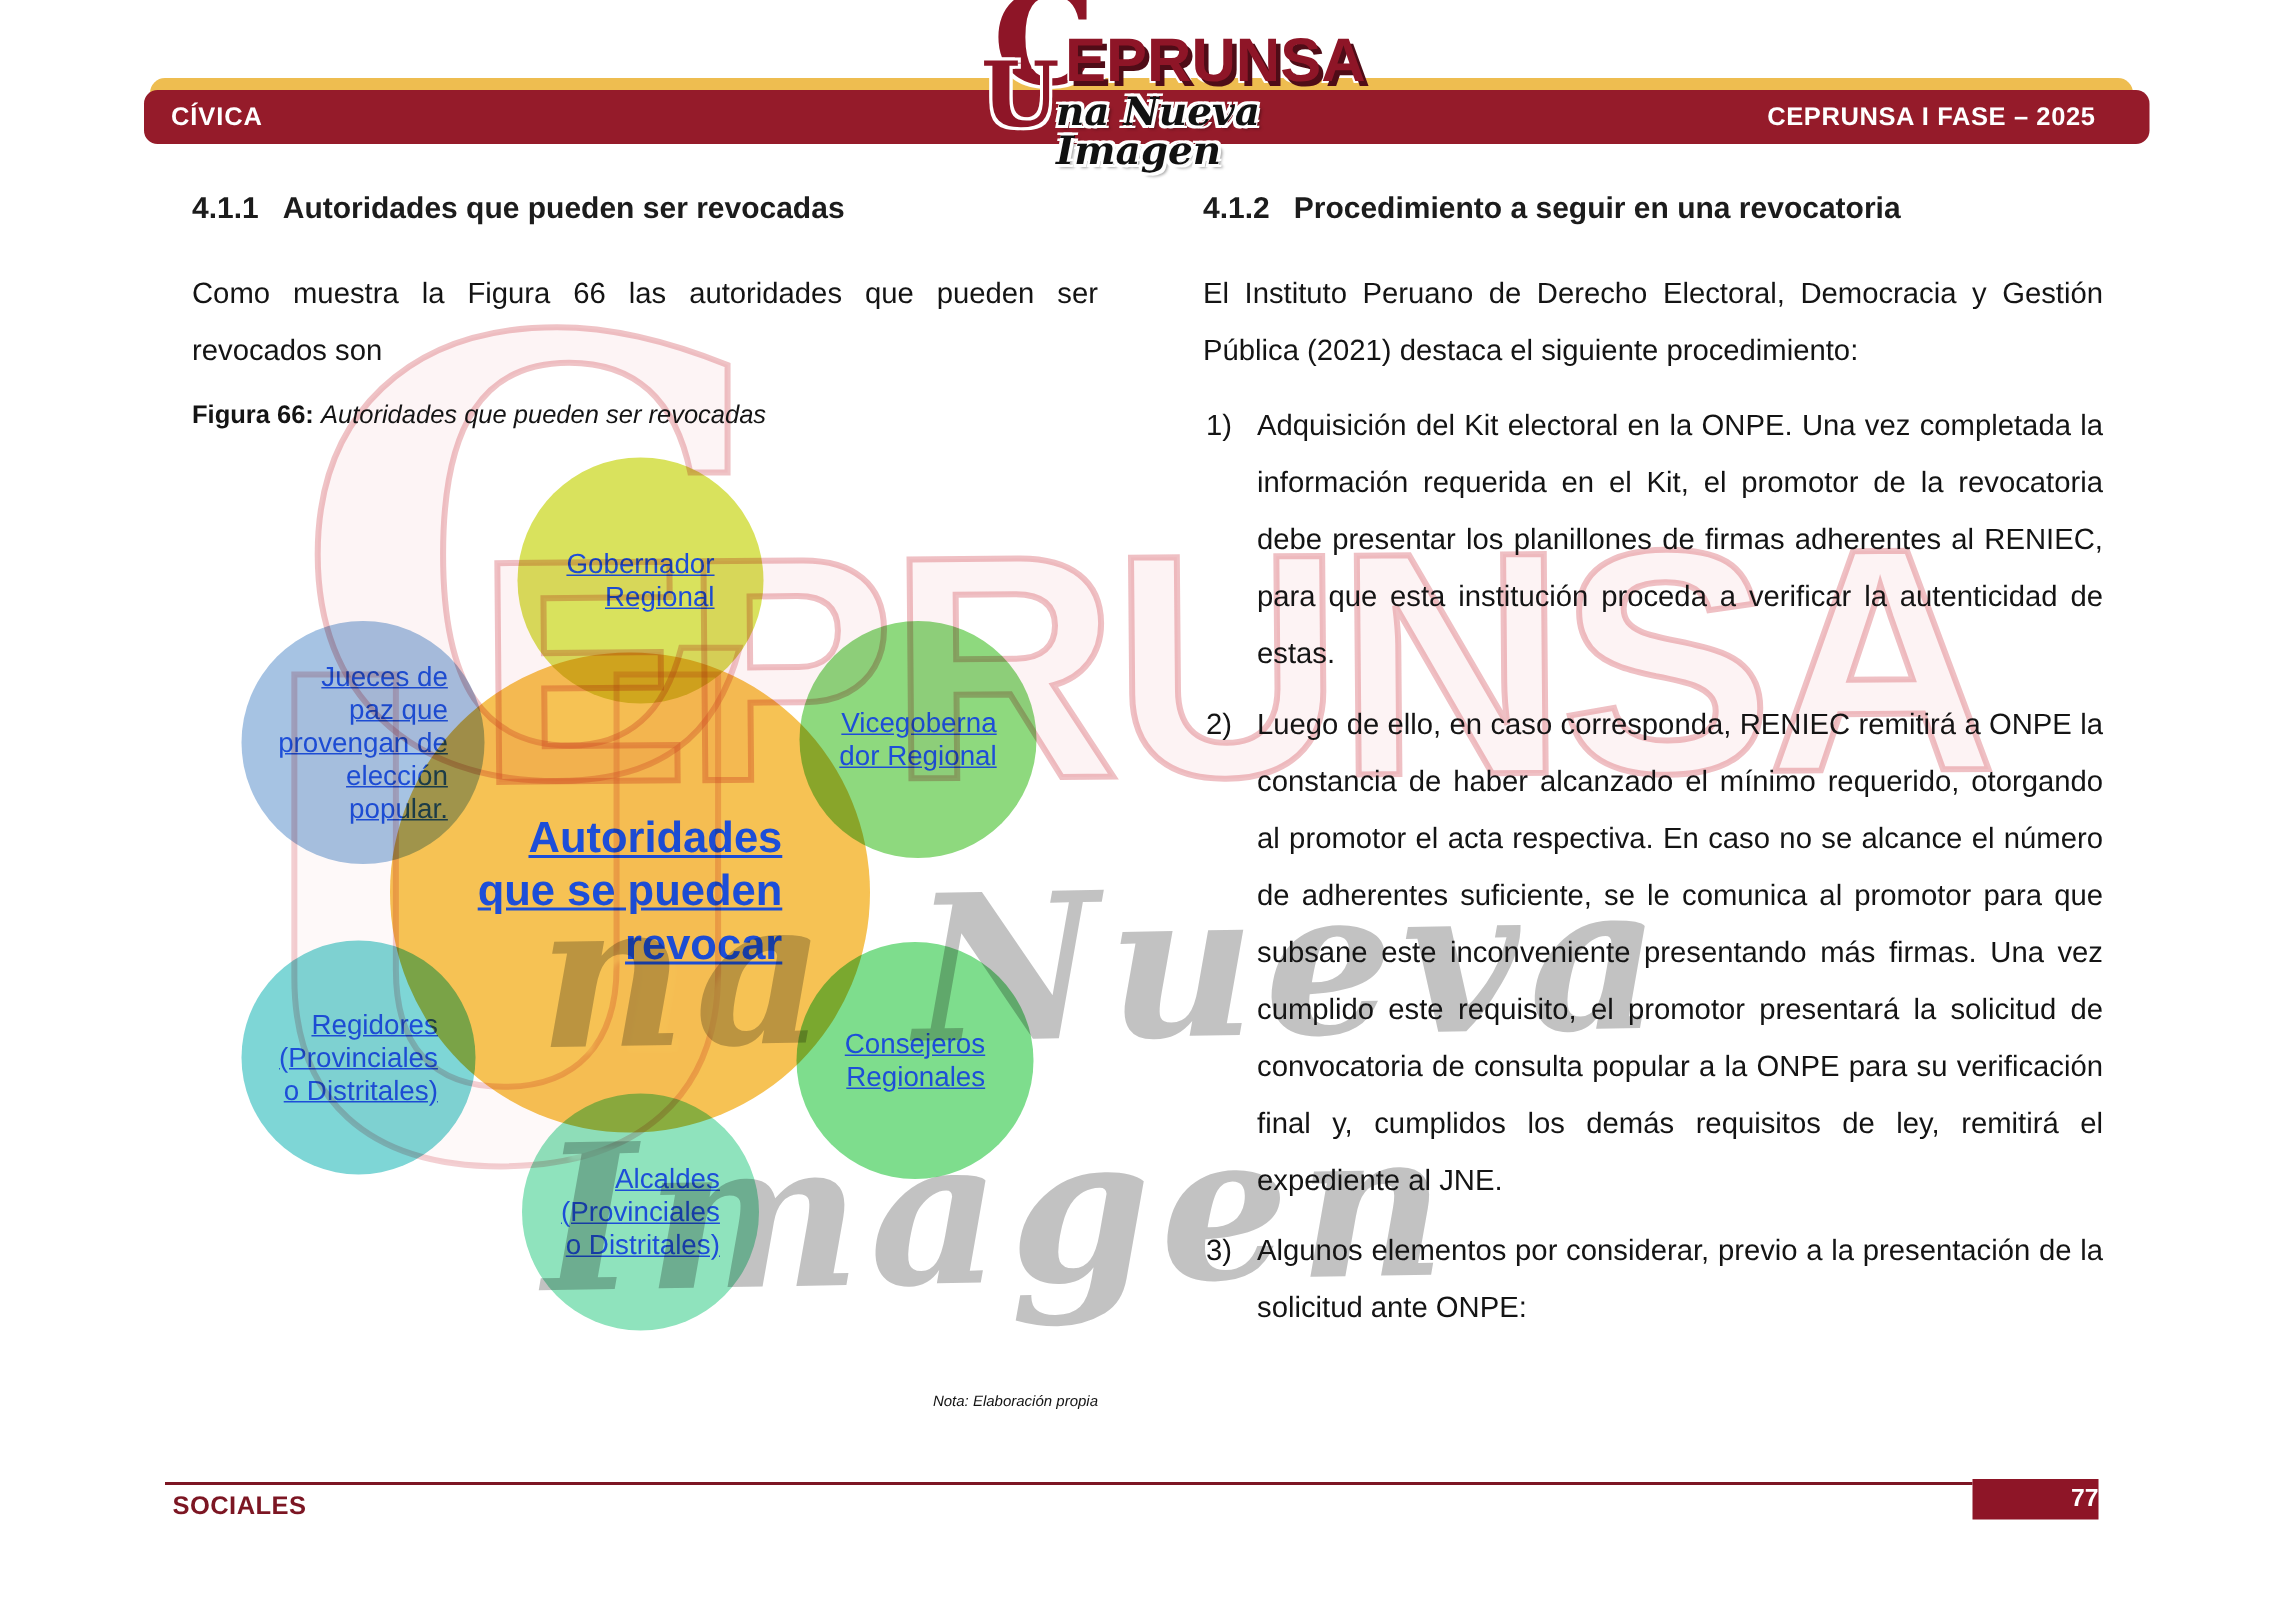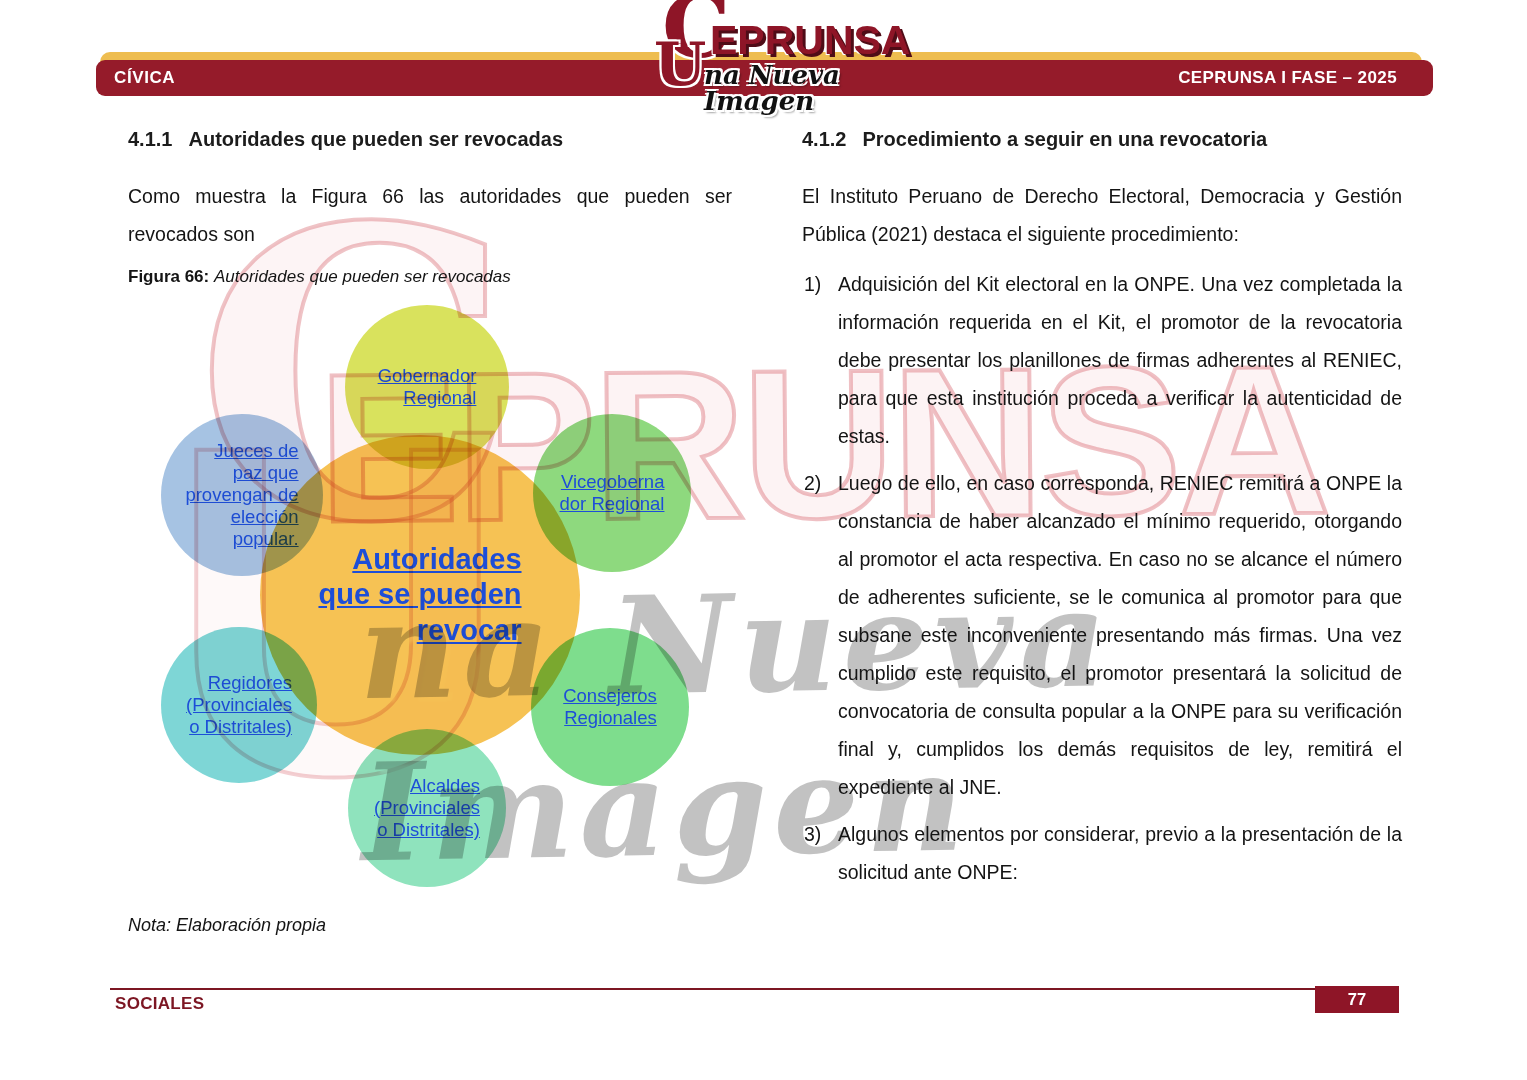--- a/index.html
+++ b/index.html
@@ -61,32 +61,32 @@
     display:flex;align-items:center;justify-content:center;text-align:right;
     font-size:18.5px;line-height:1.2;color:#1d4ed8;white-space:pre-line;text-decoration:underline;}
   .bubble.center{font-size:29px;font-weight:bold;line-height:1.22;}
   .b-center{left:132px;top:140px;width:320px;height:320px;}
   .b-gob{left:217px;top:10px;width:164px;height:164px;}
   .b-jueces{left:33px;top:119px;width:162px;height:162px;}
   .b-vice{left:405px;top:119px;width:158px;height:158px;}
   .b-regid{left:33px;top:332px;width:156px;height:156px;}
   .b-consej{left:403px;top:333px;width:158px;height:158px;}
   .b-alcal{left:220px;top:434px;width:158px;height:158px;}
-  .note{margin-top:18px;font-size:18px;font-style:italic;}
+  .note{margin-top:32px;font-size:10px;font-style:italic;text-align:right;}
   
   .olist{margin-top:12px;}
   .oitem{position:relative;padding-left:36px;font-size:19.5px;line-height:38px;
     text-align:justify;margin-bottom:9px;}
   .oitem .num{position:absolute;left:2px;top:0;}
   
   .footer-line{position:absolute;left:110px;top:988px;width:1205px;height:2px;background:#7c1623;}
   .footer-label{position:absolute;left:115px;top:994px;font-size:17px;font-weight:bold;
     color:#7c1623;letter-spacing:.3px;}
   .page-box{position:absolute;left:1315px;top:986px;width:84px;height:27px;background:#8e1527;
-    color:#fff;font-weight:bold;font-size:16.5px;display:flex;align-items:center;justify-content:center;}
+    color:#fff;font-weight:bold;font-size:16.5px;display:flex;align-items:center;justify-content:flex-end;}
 </style>
 </head>
 <body>
 
 <div class="watermark">
   <span class="wm-c">C</span>
   <span class="wm-u">U</span>
   <span class="wm-word">EPRUNSA</span>
   <span class="wm-script">na Nueva Imagen</span>
 </div>

